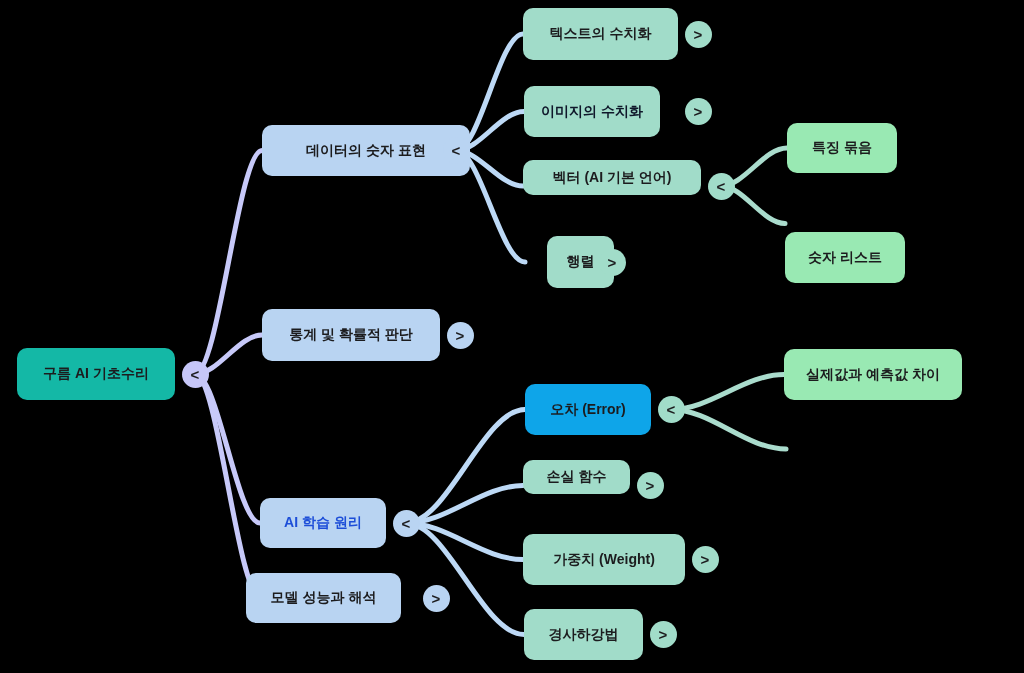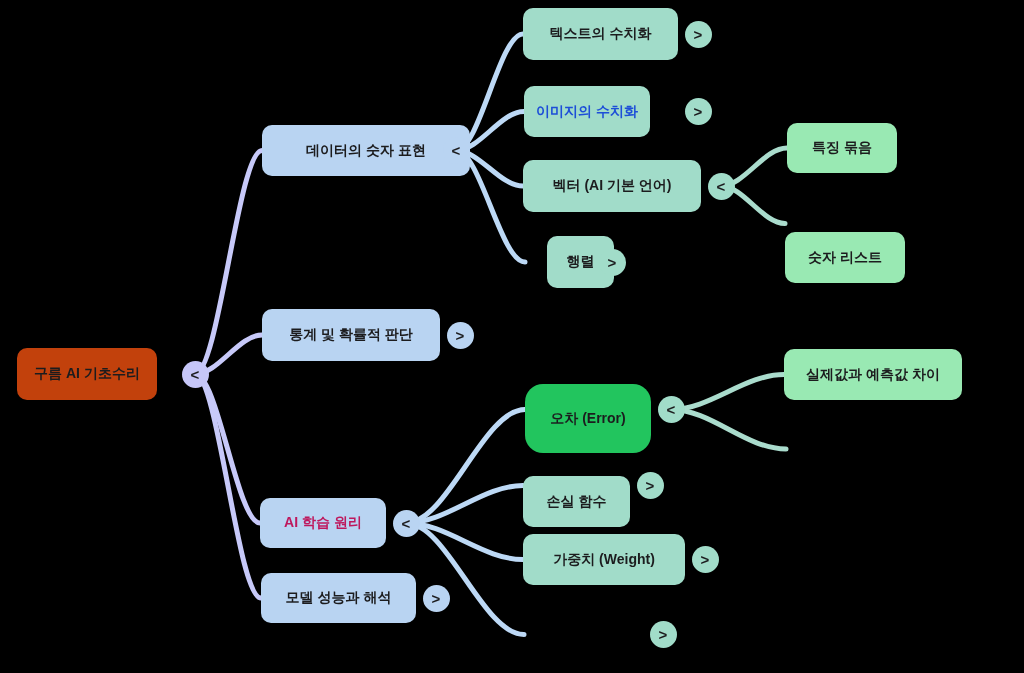--- a/index.html
+++ b/index.html
@@ -66,45 +66,45 @@
       <path d="M 195 374 C 218.45 374, 238.55 335, 262 335" fill="none" stroke="#c7c9f9" stroke-width="5" stroke-linecap="round"></path>
       <path d="M 195 374 C 217.75 374, 237.25 523, 260 523" fill="none" stroke="#c7c9f9" stroke-width="5" stroke-linecap="round"></path>
       <path d="M 406 523 C 447.65 523, 483.35 409.5, 525 409.5" fill="none" stroke="#bdd9f6" stroke-width="5" stroke-linecap="round"></path>
       <path d="M 671 409.5 C 710.55 409.5, 744.45 374.5, 784 374.5" fill="none" stroke="#aadccd" stroke-width="5" stroke-linecap="round"></path>
       <path d="M 671 409.5 C 711.25 409.5, 745.75 449, 786 449" fill="none" stroke="#aadccd" stroke-width="5" stroke-linecap="round"></path>
       <path d="M 406 523 C 446.95 523, 482.05 485.5, 523 485.5" fill="none" stroke="#bdd9f6" stroke-width="5" stroke-linecap="round"></path>
       <path d="M 406 523 C 446.95 523, 482.05 559.5, 523 559.5" fill="none" stroke="#bdd9f6" stroke-width="5" stroke-linecap="round"></path>
       <path d="M 406 523 C 447.3 523, 482.7 634.5, 524 634.5" fill="none" stroke="#bdd9f6" stroke-width="5" stroke-linecap="round"></path>
       <path d="M 195 374 C 218.1 374, 237.9 598, 261 598" fill="none" stroke="#c7c9f9" stroke-width="5" stroke-linecap="round"></path>
     </svg>
-    <div class="node" style="left: 17px; top: 348px; width: 140px; height: 52px; background: #c2410c; color: rgb(28, 28, 30);">
+    <div class="node" style="left: 17px; top: 348px; width: 158px; height: 52px; background: #14b8a6; color: rgb(28, 28, 30);">
       <span>구름 AI 기초수리</span>
     </div>
     <div class="toggle" style="left: 181.5px; top: 360.5px; background: rgb(198, 198, 248);">
       <span>&lt;</span>
     </div>
     <div class="node" style="left: 262px; top: 125px; width: 208px; height: 51px; background: rgb(185, 212, 242); color: rgb(28, 28, 30);">
       <span>데이터의 숫자 표현</span>
     </div>
     <div class="toggle" style="left: 442.5px; top: 137px; background: rgb(185, 212, 242);">
       <span>&lt;</span>
     </div>
     <div class="node" style="left: 523px; top: 8px; width: 155px; height: 52px; background: rgb(161, 220, 201); color: rgb(28, 28, 30);">
       <span>텍스트의 수치화</span>
     </div>
     <div class="toggle" style="left: 684.5px; top: 20.5px; background: rgb(161, 220, 201);">
       <span>&gt;</span>
     </div>
-    <div class="node" style="left: 524px; top: 86px; width: 126px; height: 51px; background: rgb(161, 220, 201); color: #1d4ed8;">
+    <div class="node" style="left: 524px; top: 86px; width: 136px; height: 51px; background: rgb(161, 220, 201); color: #0f172a;">
       <span>이미지의 수치화</span>
     </div>
     <div class="toggle" style="left: 684.5px; top: 98px; background: rgb(161, 220, 201);">
       <span>&gt;</span>
     </div>
-    <div class="node" style="left: 523px; top: 160px; width: 178px; height: 52px; background: rgb(161, 220, 201); color: rgb(28, 28, 30);">
+    <div class="node" style="left: 523px; top: 160px; width: 178px; height: 35px; background: rgb(161, 220, 201); color: rgb(28, 28, 30);">
       <span>벡터 (AI 기본 언어)</span>
     </div>
     <div class="toggle" style="left: 707.5px; top: 172.5px; background: rgb(161, 220, 201);">
       <span>&lt;</span>
     </div>
     <div class="node" style="left: 787px; top: 123px; width: 110px; height: 50px; background: rgb(153, 233, 179); color: rgb(28, 28, 30);">
       <span>특징 묶음</span>
     </div>
     <div class="node" style="left: 785px; top: 198px; width: 120px; height: 51px; background: rgb(153, 233, 179); color: rgb(28, 28, 30); margin-top: 34px;">
       <span>숫자 리스트</span>
@@ -114,49 +114,52 @@
     </div>
     <div class="toggle" style="left: 598.5px; top: 248.5px; background: rgb(161, 220, 201);">
       <span>&gt;</span>
     </div>
     <div class="node" style="left: 262px; top: 309px; width: 178px; height: 52px; background: rgb(185, 212, 242); color: rgb(28, 28, 30);">
       <span>통계 및 확률적 판단</span>
     </div>
     <div class="toggle" style="left: 446.5px; top: 321.5px; background: rgb(185, 212, 242);">
       <span>&gt;</span>
     </div>
-    <div class="node" style="left: 260px; top: 498px; width: 126px; height: 50px; background: rgb(185, 212, 242); color: #be185d;">
+    <div class="node" style="left: 260px; top: 498px; width: 126px; height: 50px; background: rgb(185, 212, 242); color: #1d4ed8;">
       <span>AI 학습 원리</span>
     </div>
     <div class="toggle" style="left: 392.5px; top: 509.5px; background: rgb(185, 212, 242);">
       <span>&lt;</span>
     </div>
-    <div class="node" style="left: 525px; top: 384px; width: 126px; height: 69px; background: #22c55e; color: rgb(28, 28, 30); border-radius: 18px;">
+    <div class="node" style="left: 525px; top: 384px; width: 126px; height: 51px; background: #0ea5e9; color: rgb(28, 28, 30);">
       <span>오차 (Error)</span>
     </div>
     <div class="toggle" style="left: 657.5px; top: 396px; background: rgb(161, 220, 201);">
       <span>&lt;</span>
     </div>
     <div class="node" style="left: 784px; top: 349px; width: 178px; height: 51px; background: rgb(153, 233, 179); color: rgb(28, 28, 30);">
       <span>실제값과 예측값 차이</span>
     </div>
-    <div class="node" style="left: 523px; top: 476px; width: 107px; height: 51px; background: rgb(161, 220, 201); color: rgb(28, 28, 30);">
+    <div class="node" style="left: 523px; top: 460px; width: 107px; height: 34px; background: rgb(161, 220, 201); color: rgb(28, 28, 30);">
       <span>손실 함수</span>
     </div>
     <div class="toggle" style="left: 636.5px; top: 472px; background: rgb(161, 220, 201);">
       <span>&gt;</span>
     </div>
     <div class="node" style="left: 523px; top: 534px; width: 162px; height: 51px; background: rgb(161, 220, 201); color: rgb(28, 28, 30);">
       <span>가중치 (Weight)</span>
     </div>
     <div class="toggle" style="left: 691.5px; top: 546px; background: rgb(161, 220, 201);">
       <span>&gt;</span>
     </div>
+    <div class="node" style="left: 524px; top: 609px; width: 119px; height: 51px; background: rgb(161, 220, 201); color: rgb(28, 28, 30);">
+      <span>경사하강법</span>
+    </div>
     <div class="toggle" style="left: 649.5px; top: 621px; background: rgb(161, 220, 201);">
       <span>&gt;</span>
     </div>
-    <div class="node" style="left: 261px; top: 573px; width: 155px; height: 50px; background: rgb(185, 212, 242); color: rgb(28, 28, 30);">
+    <div class="node" style="left: 246px; top: 573px; width: 155px; height: 50px; background: rgb(185, 212, 242); color: rgb(28, 28, 30);">
       <span>모델 성능과 해석</span>
     </div>
     <div class="toggle" style="left: 422.5px; top: 584.5px; background: rgb(185, 212, 242);">
       <span>&gt;</span>
     </div>
   </div>
 
 </body></html>

